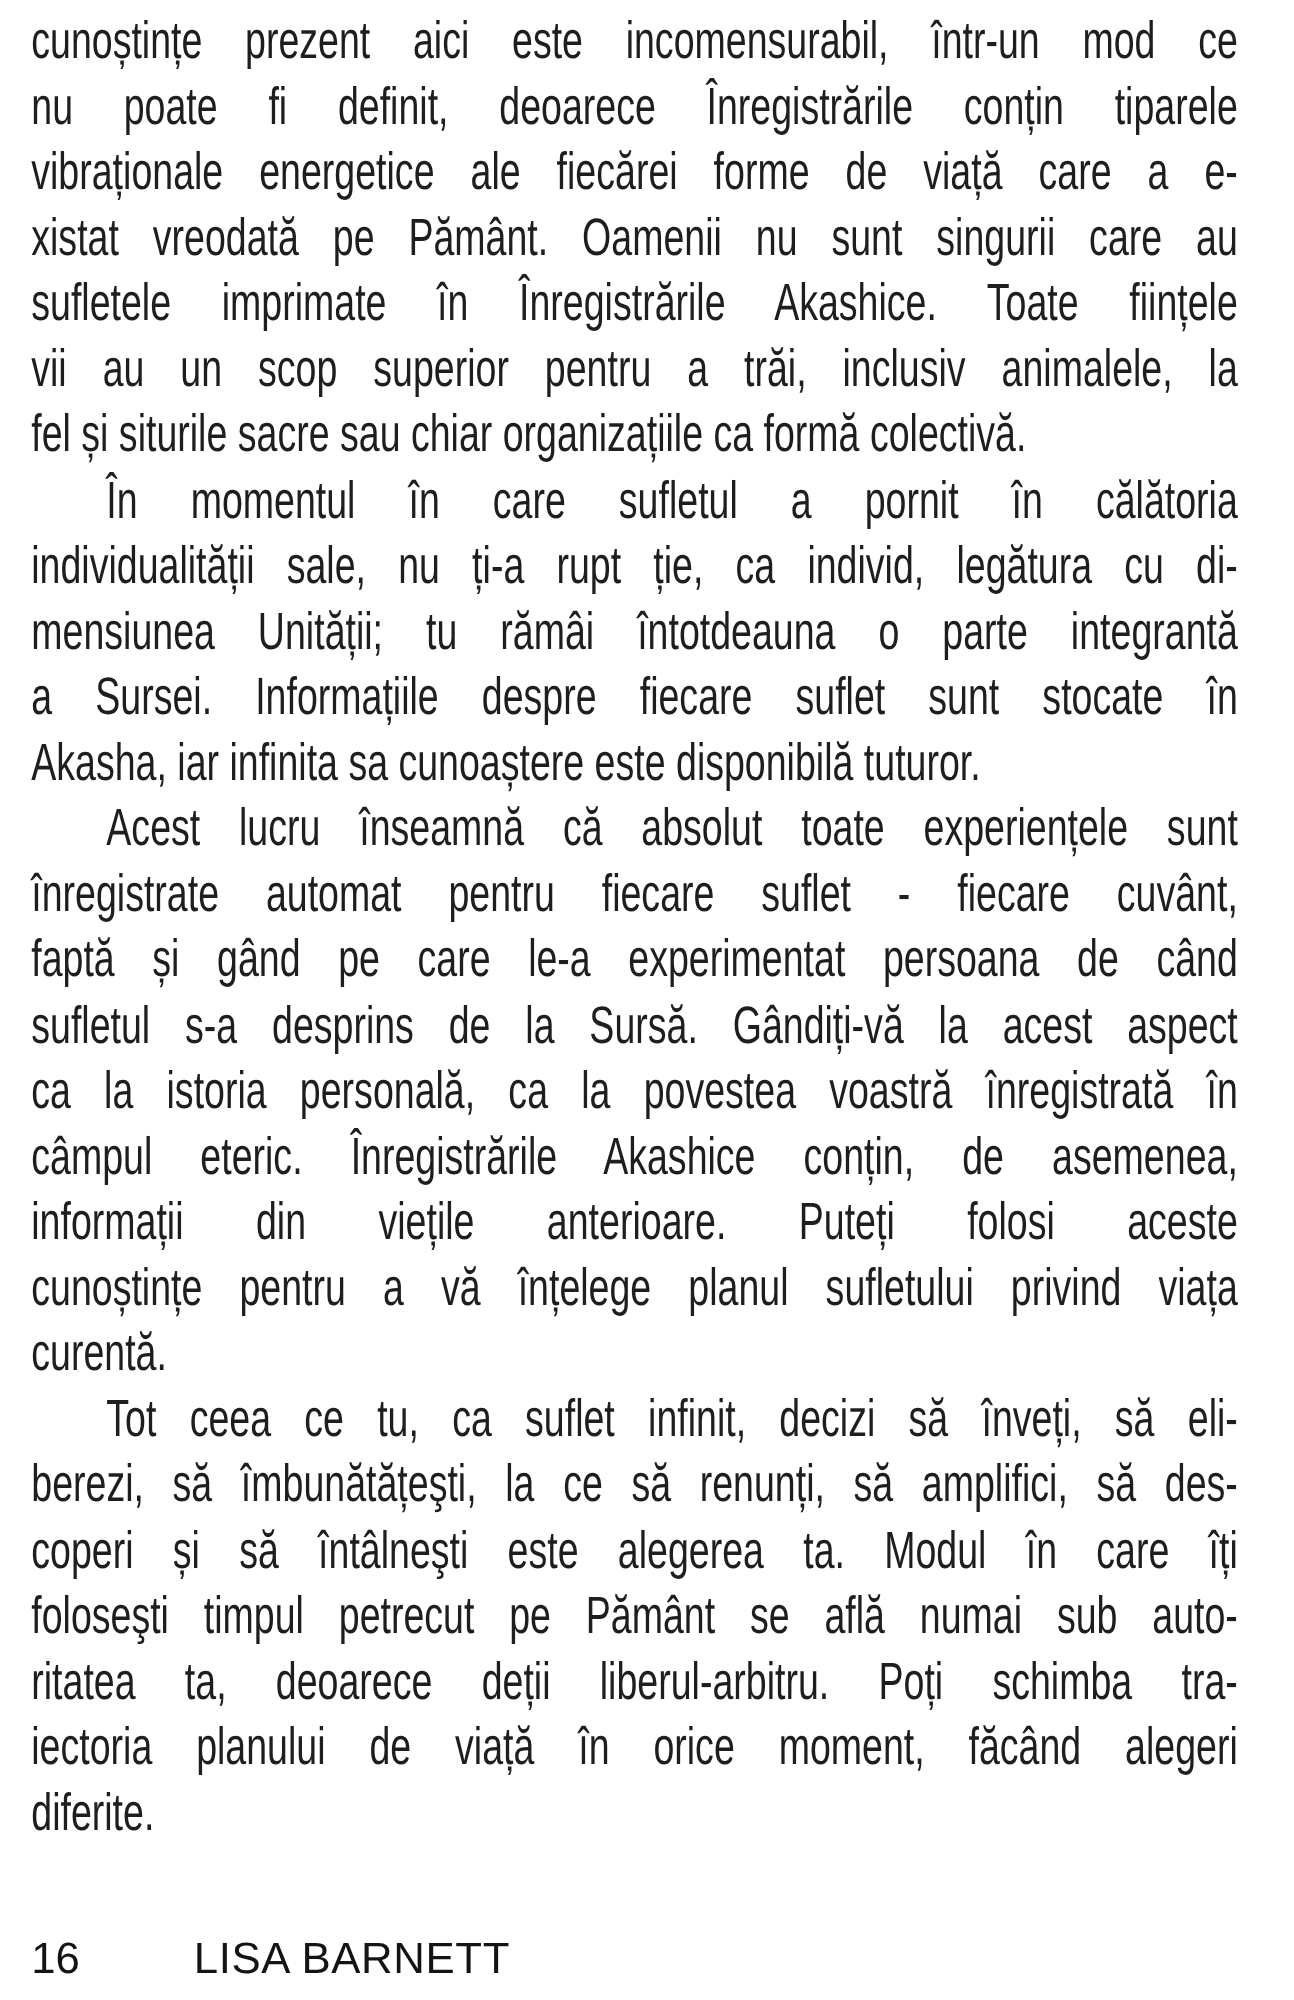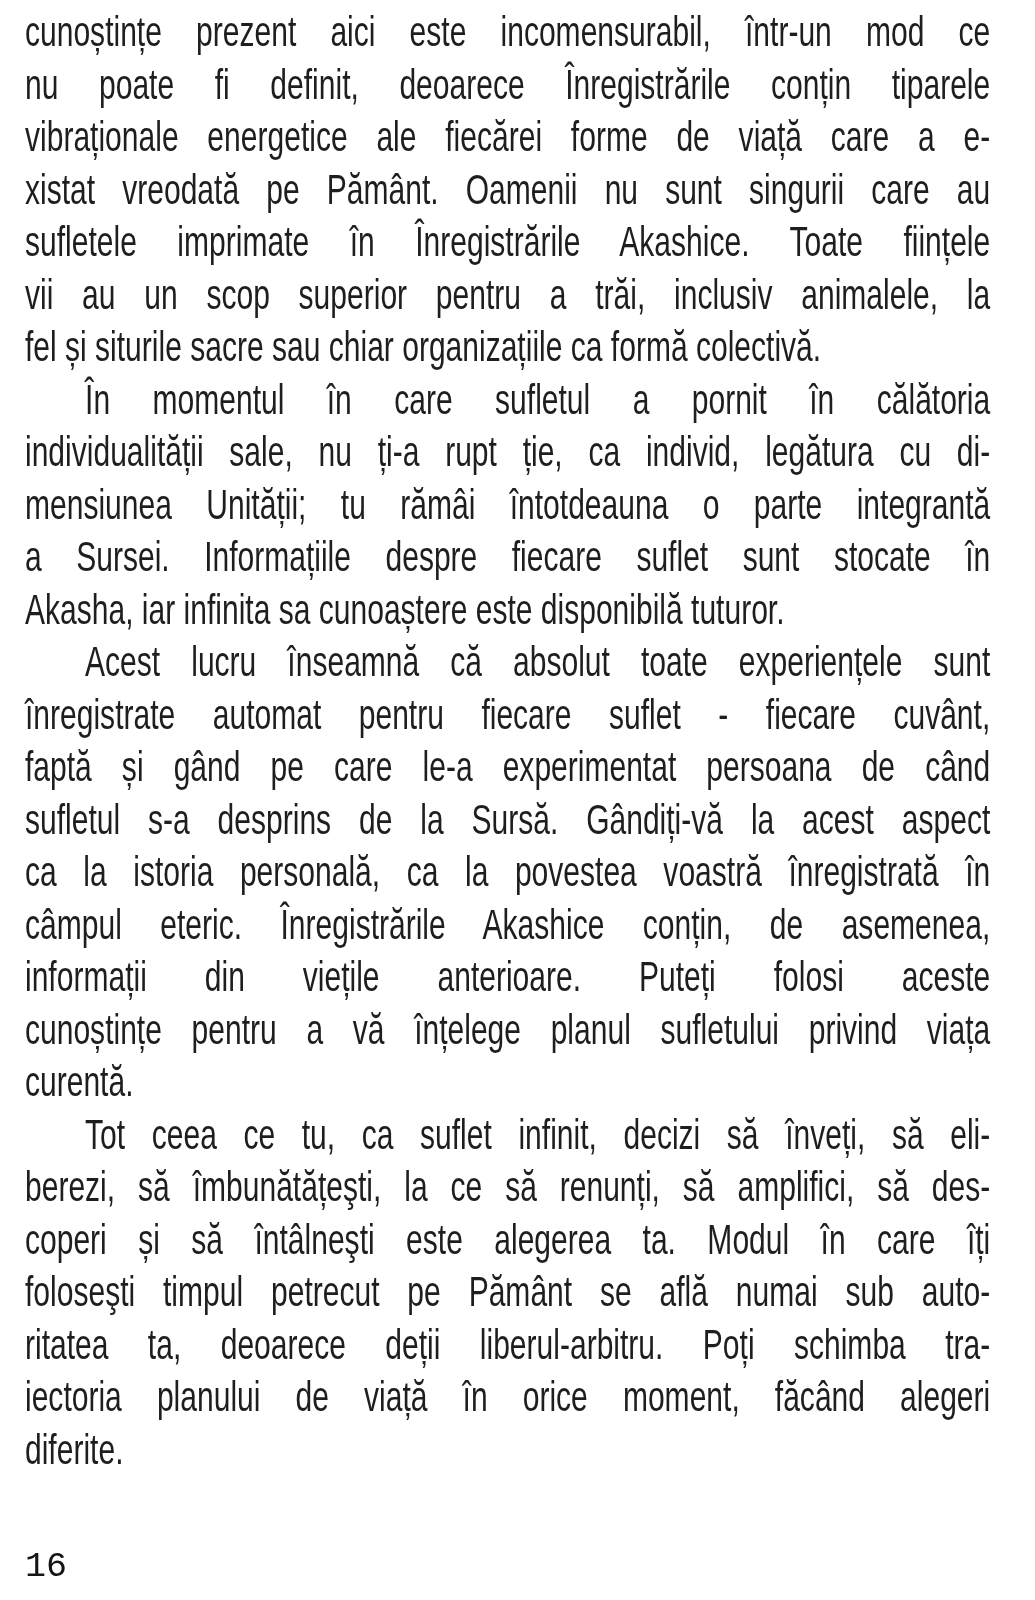--- a/index.html
+++ b/index.html
@@ -38,21 +38,21 @@
   }
   .line.indent {
     text-indent: 84px;
   }
   .footer {
     position: absolute;
     left: 0;
     top: 1547px;
     width: 1035px;
     height: 48px;
-    font-family: Liberation Mono, monospace;
+    font-family: Liberation Sans, sans-serif;
     color: #141414;
     font-size: 35px;
     line-height: 40px;
   }
   .page-number {
     position: absolute;
     left: 25px;
     top: 0;
   }
   .running-head {
@@ -91,14 +91,15 @@
       <div class="line indent">Tot ceea ce tu, ca suflet infinit, decizi să înveți, să eli-</div>
       <div class="line">berezi, să îmbunătățeşti, la ce să renunți, să amplifici, să des-</div>
       <div class="line">coperi și să întâlneşti este alegerea ta. Modul în care îți</div>
       <div class="line">foloseşti timpul petrecut pe Pământ se află numai sub auto-</div>
       <div class="line">ritatea ta, deoarece deții liberul-arbitru. Poți schimba tra-</div>
       <div class="line">iectoria planului de viață în orice moment, făcând alegeri</div>
       <div class="line last">diferite.</div>
     </div>
   <div class="footer">
     <span class="page-number">16</span>
+    <span class="running-head">LISA BARNETT</span>
   </div>
 </div>
 
 </body></html>

